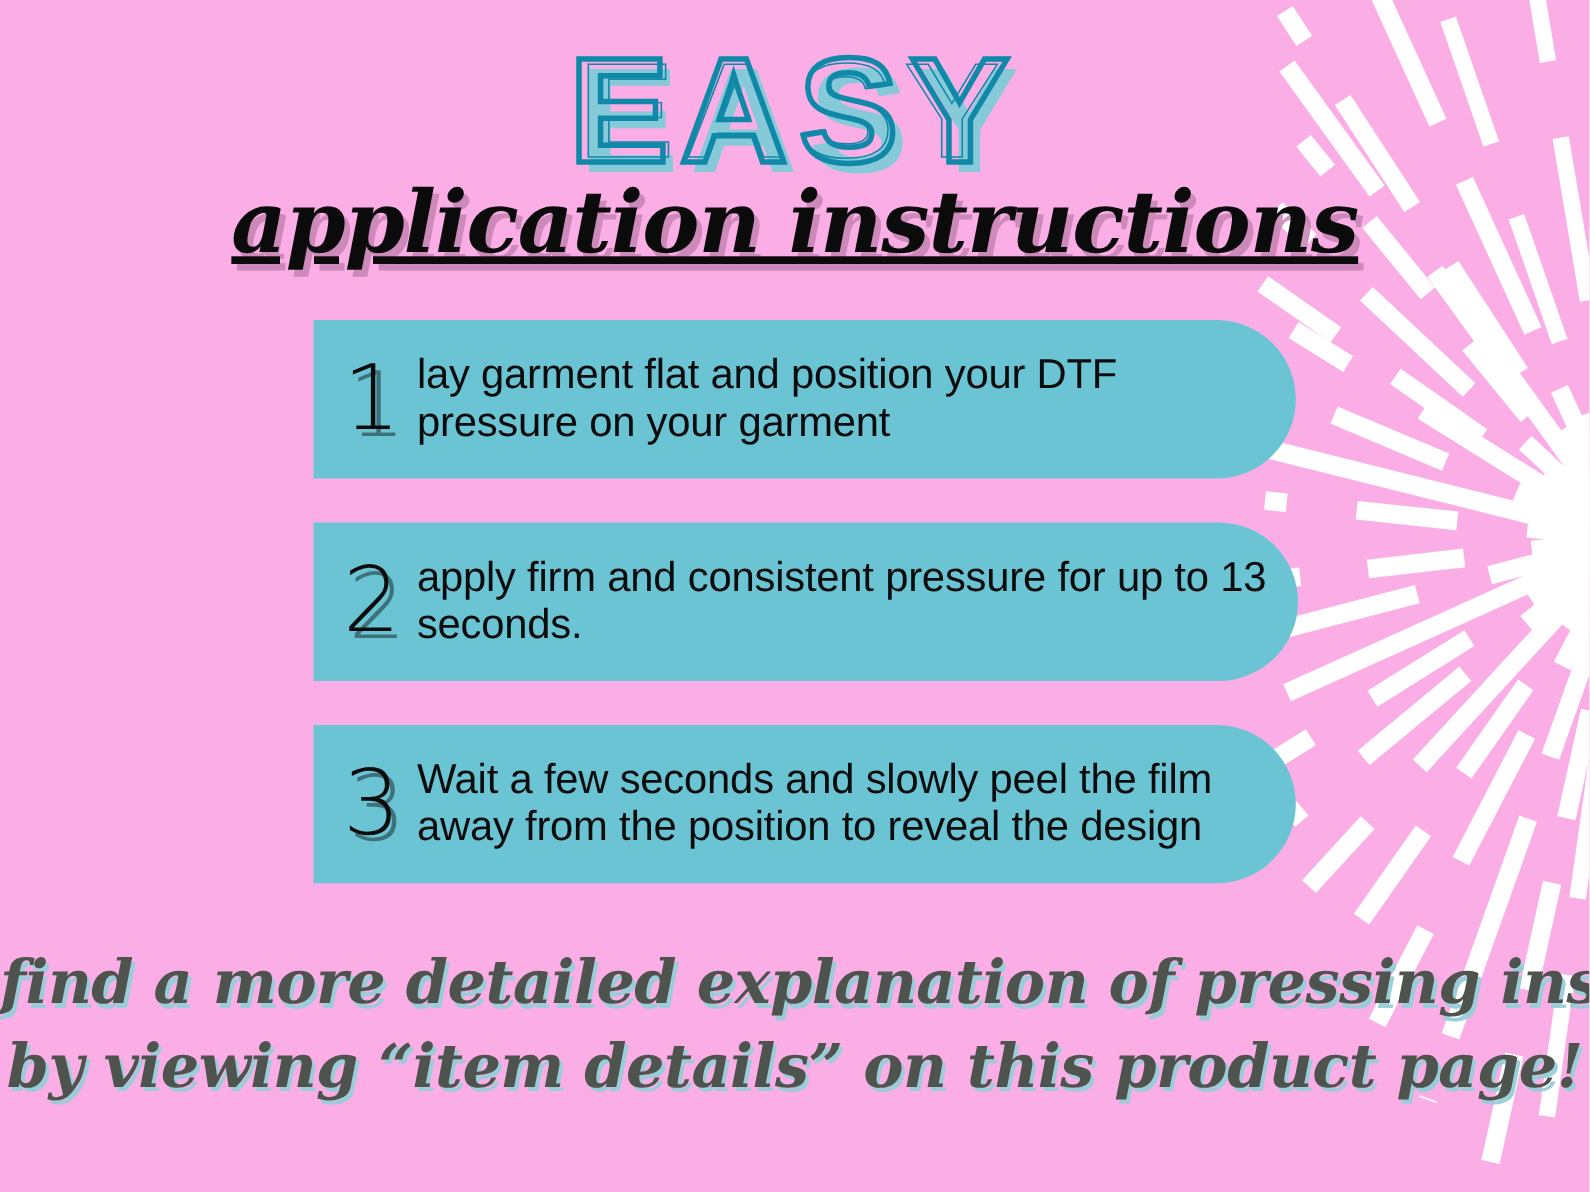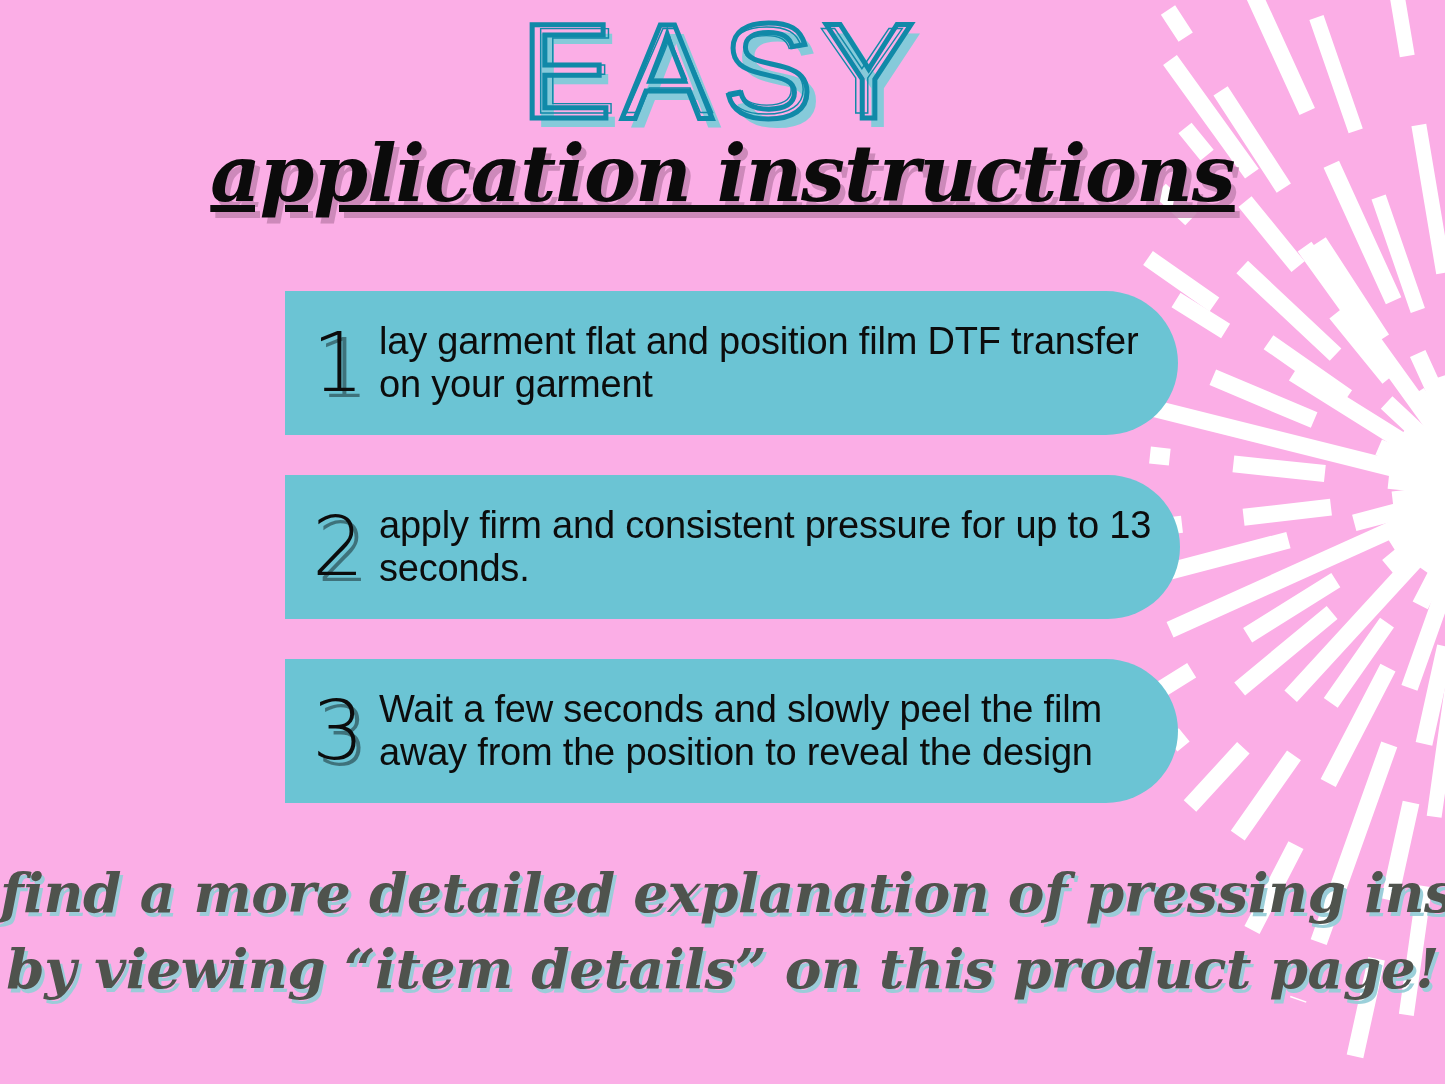--- a/index.html
+++ b/index.html
@@ -33,24 +33,24 @@
     top: 0;
     left: 0;
     width: 1445px;
     text-align: center;
     z-index: 3;
   }
 
   .easy-title {
     position: relative;
     display: inline-block;
-    margin-top: 3px;
+    margin-top: 32px;
     font-family: "Liberation Sans", sans-serif;
     font-size: 136px;
-    font-weight: 400;
+    font-weight: 700;
     letter-spacing: 10px;
     line-height: 1.0;
     color: transparent;
     -webkit-text-stroke: 5px #1089a8;
     text-shadow:
        9px 9px 0 rgba(127,203,217,0.95);
   }
   
   .easy-title::after {
     content: attr(data-echo);
@@ -187,21 +187,21 @@
 
   <div class="headline-wrap">
     <span class="easy-title" data-echo="EASY">EASY</span>
     <span class="script-title">application instructions</span>
   </div>
 
   <div class="steps">
 
     <div class="pill pill-1">
       <span class="step-num">1</span>
-      <span class="step-text">lay garment flat and position film DTF transfer on your garment</span>
+      <span class="step-text">lay garment flat and position your DTF pressure on your garment</span>
     </div>
 
     <div class="pill pill-2">
       <span class="step-num">2</span>
       <span class="step-text">apply firm and consistent pressure for up to 13 seconds.</span>
     </div>
 
     <div class="pill pill-3">
       <span class="step-num">3</span>
       <span class="step-text">Wait a few seconds and slowly peel the film away from the position to reveal the design</span>

